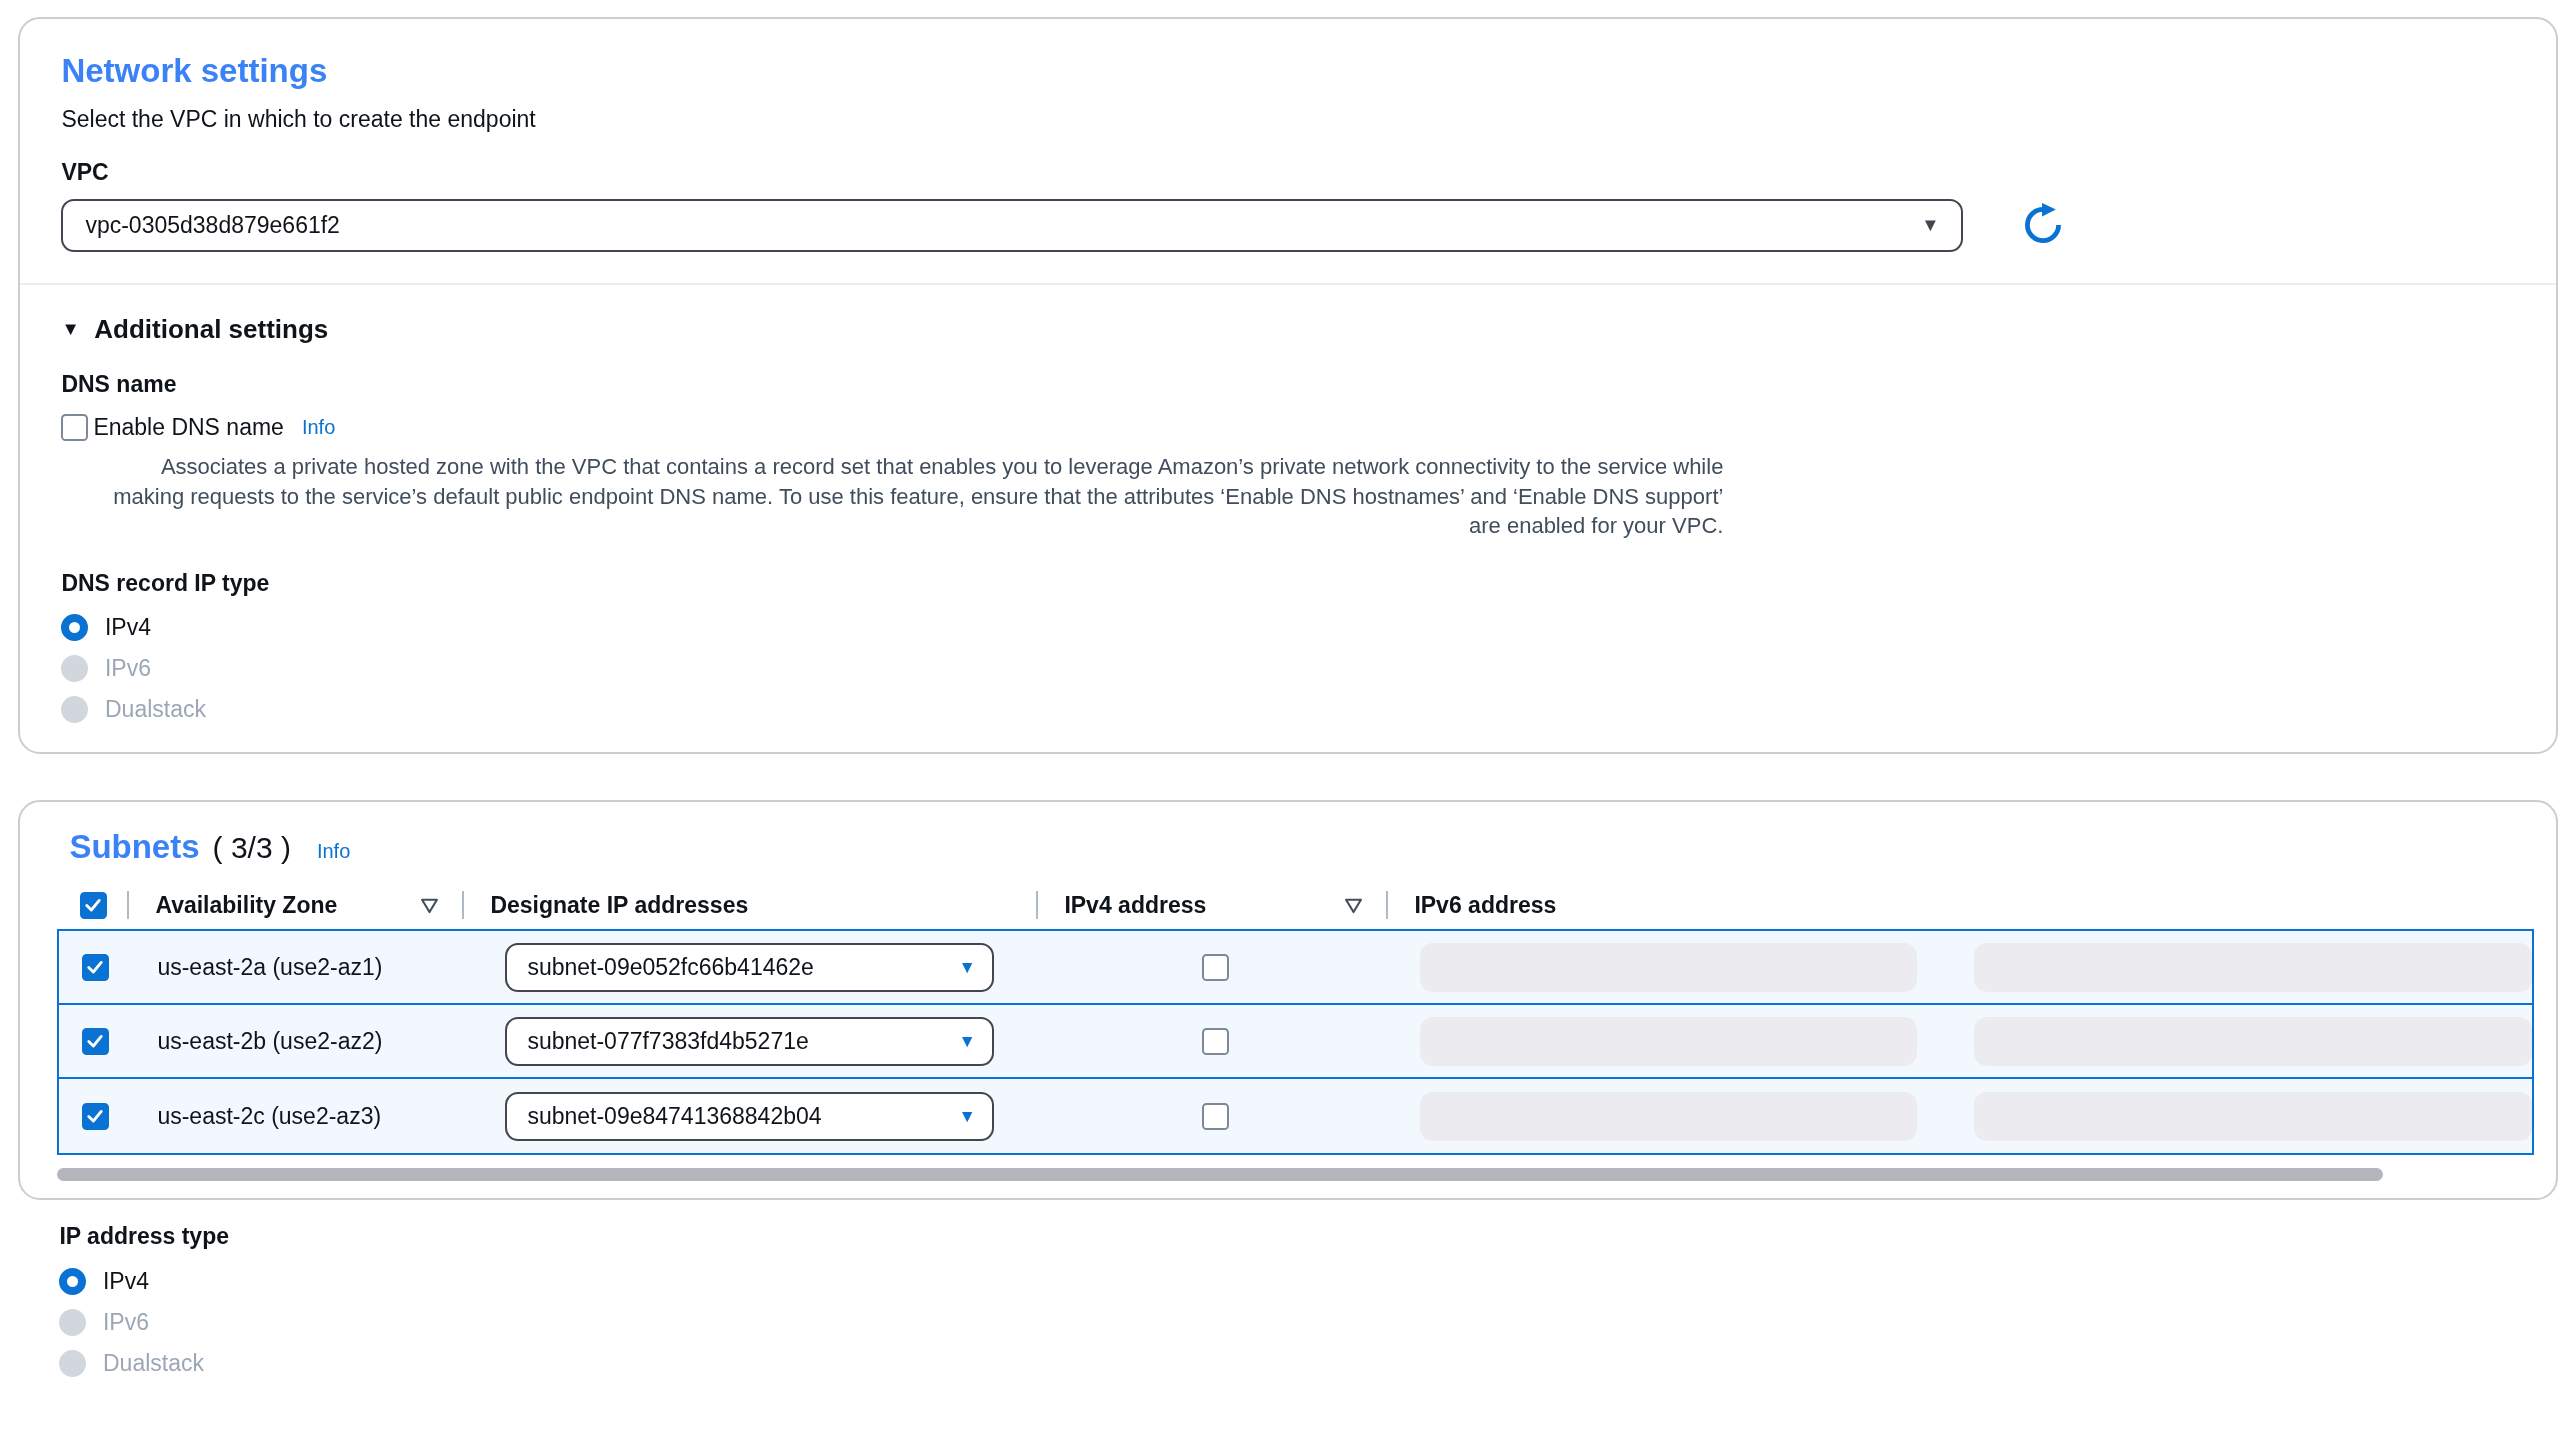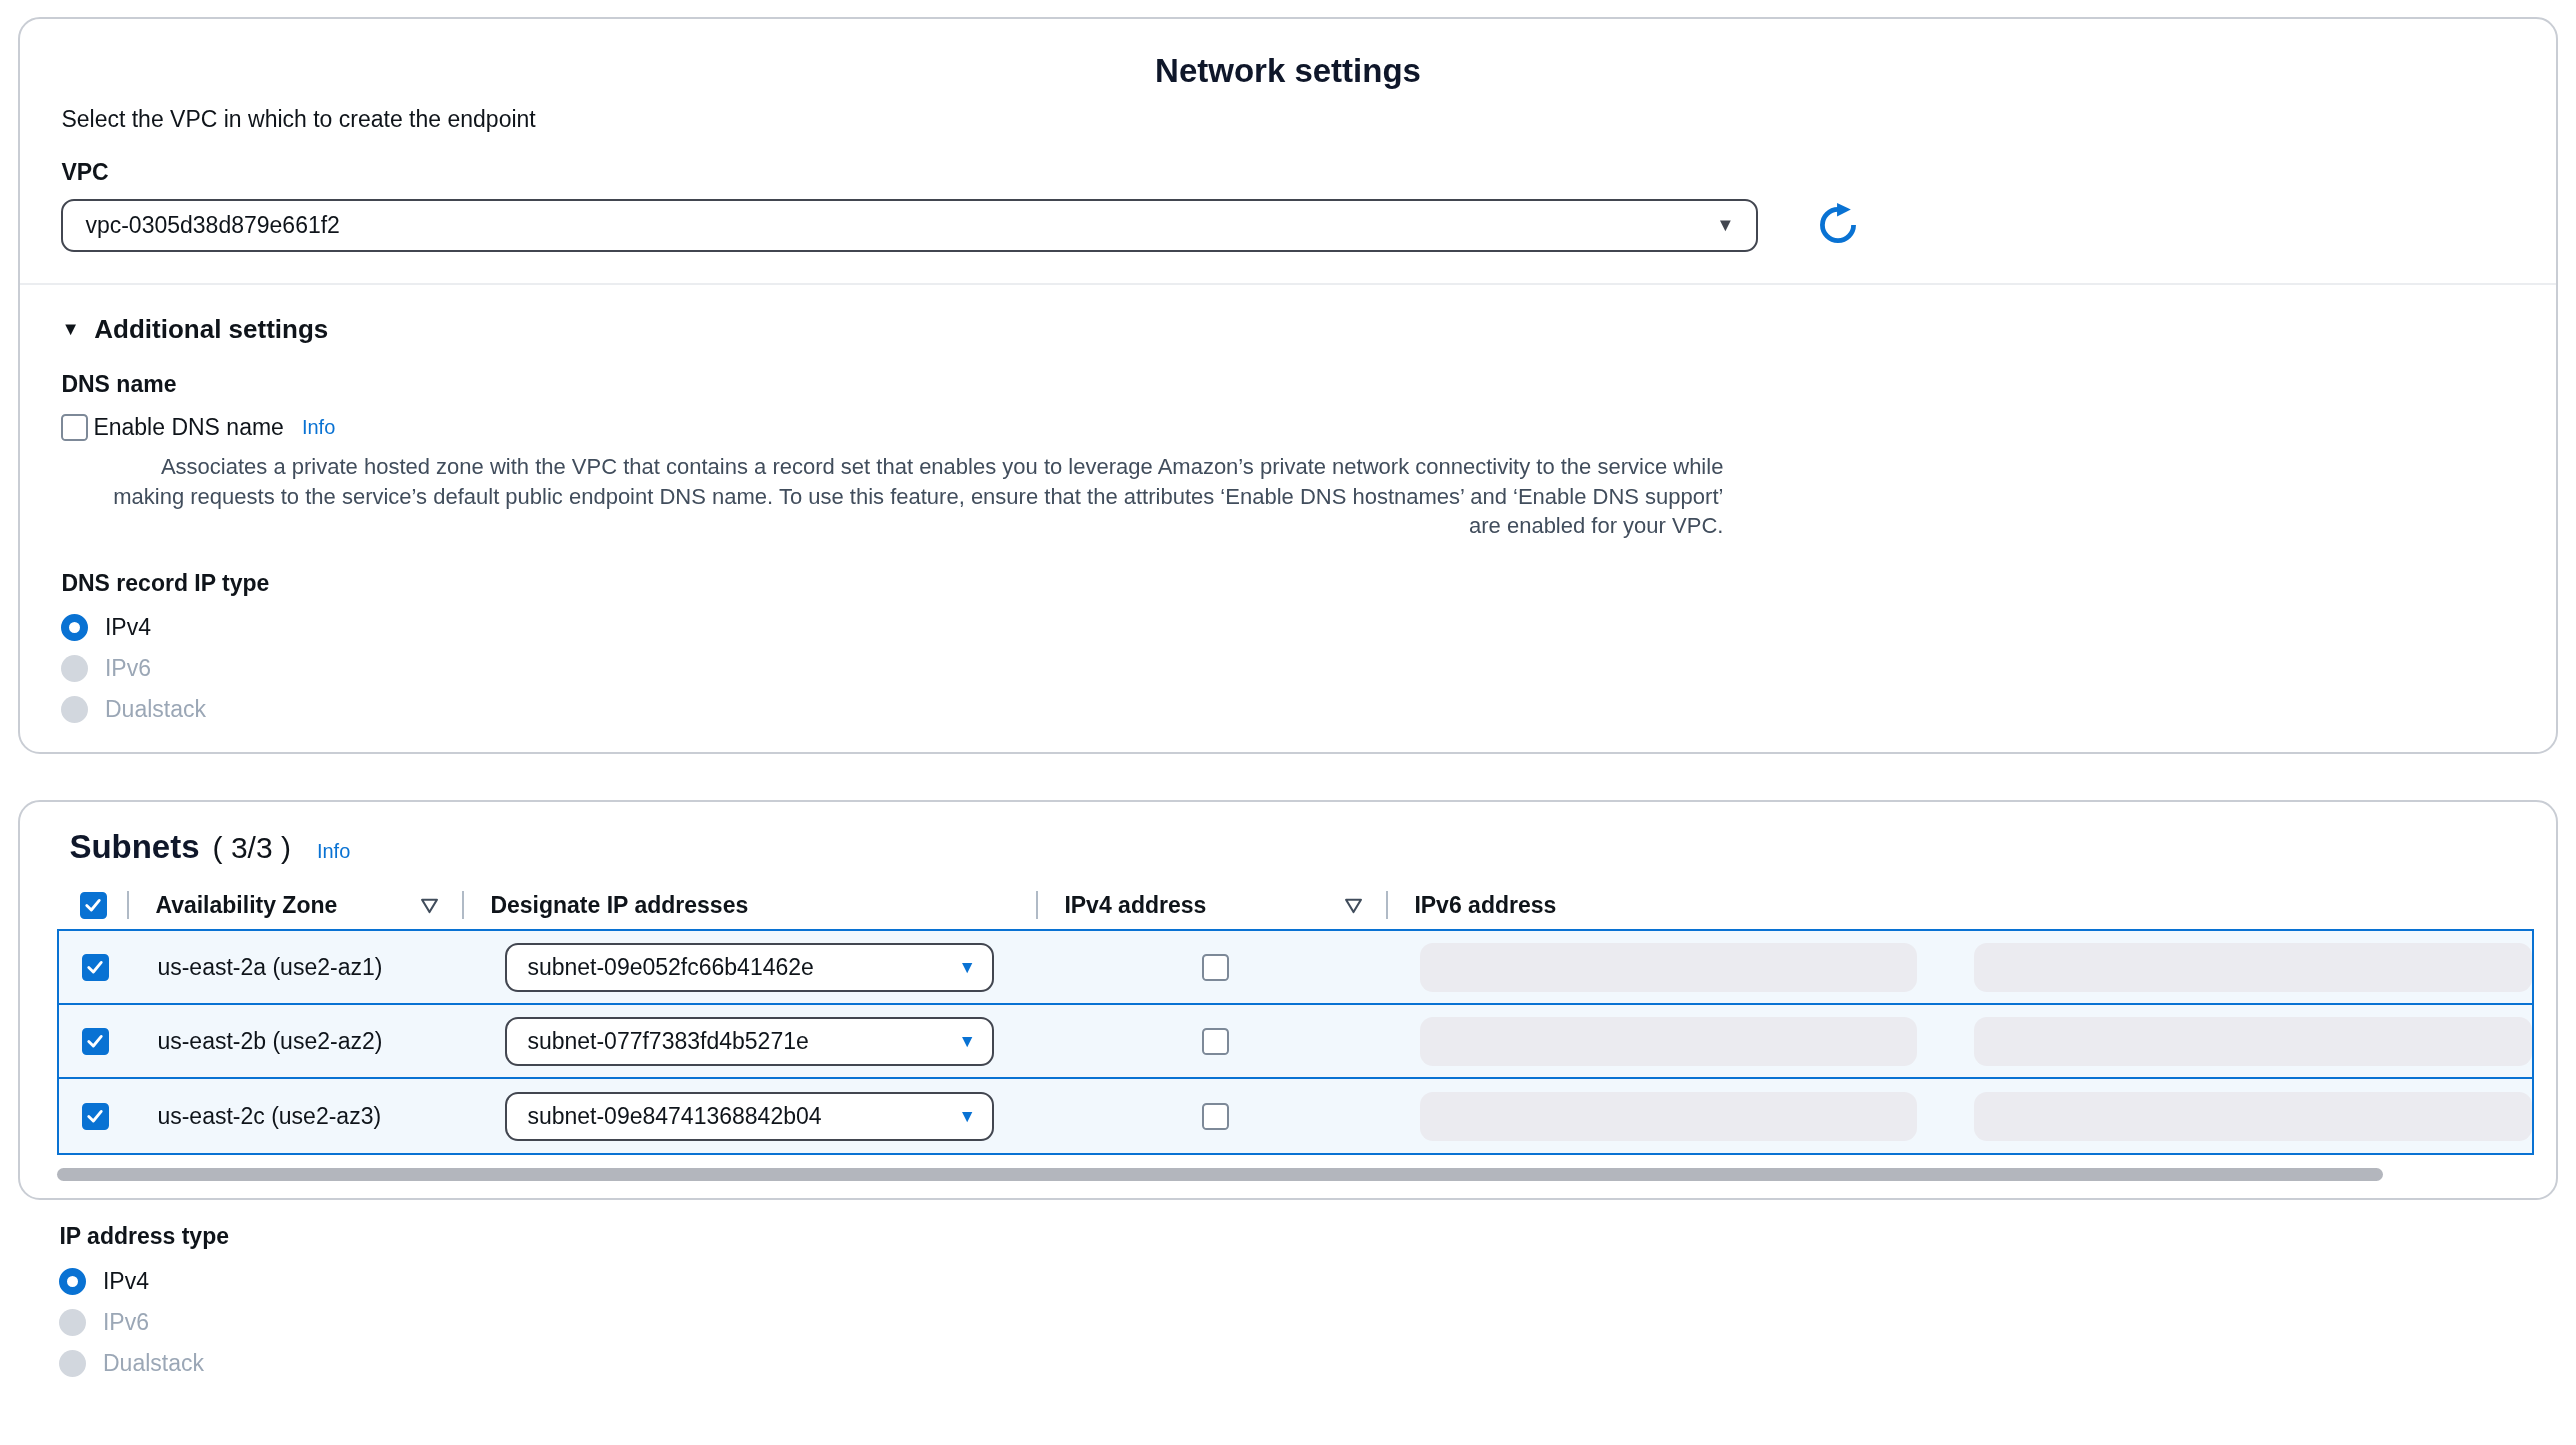--- a/index.html
+++ b/index.html
@@ -11,28 +11,28 @@
     color: #0f141a;
     overflow: hidden;
   }
   .panel {
     border: 2.8px solid #c9cdd4;
     border-radius: 22px;
     background: #fff;
     margin: 0 18.4px;
   }
   #panel-network { margin-top: 16.6px; padding: 31px 41px 22px 41px; }
-  .h2 { font-size: 33px; font-weight: 700; line-height: 41px; color:#0f172a;text-align:center; }
+  .h2 { font-size: 33px; font-weight: 700; line-height: 41px; color:#3b82f6; }
   .subtitle { font-size: 23px; line-height: 29.5px; margin-top: 14px; color:#0f141a; }
   .field-label { font-size: 23px; font-weight: 700; line-height: 29.5px; margin-top: 24px; }
   .field-desc { font-size: 22px; line-height: 28px; margin-top: 3.7px; color:#414d5c; }
 
   .select {
     position: relative;
-    width: 1697px; height: 53px;
+    width: 1902px; height: 53px;
     border: 2.8px solid #424650;
     border-radius: 13px;
     background: #fff;
     display: inline-flex; align-items: center;
     padding: 0 64px 0 22px;
     font-size: 23px;
     margin-top: 11px;
     vertical-align: middle;
   }
   .select .caret { position: absolute; right: 22px; font-size: 18.4px; color: #424650; }

